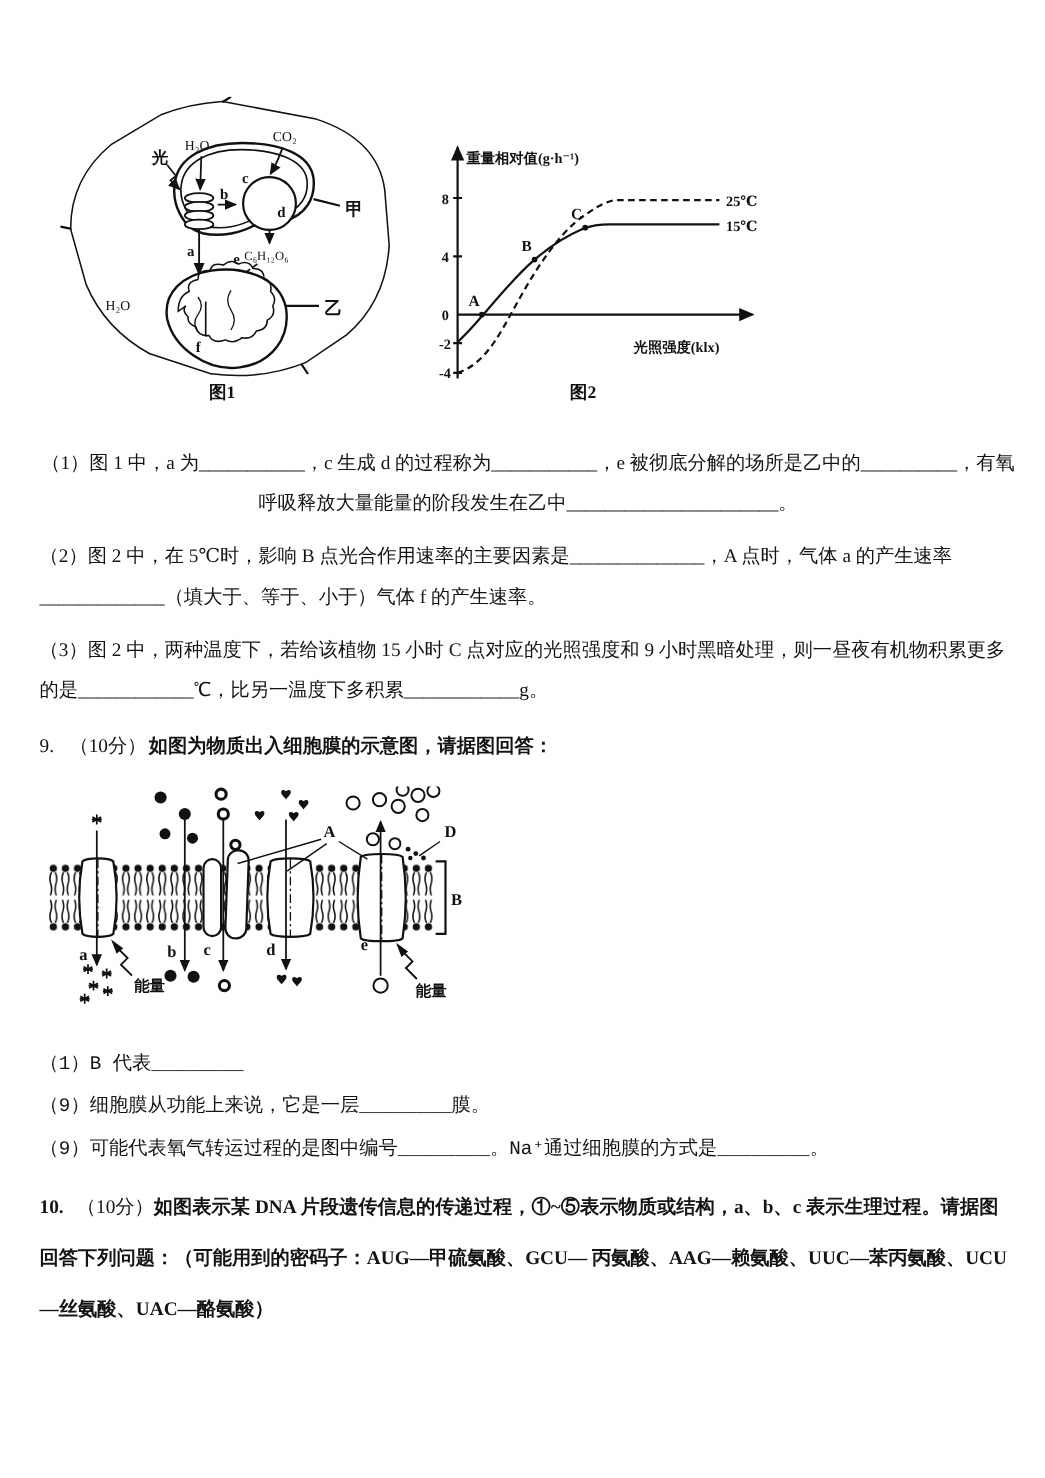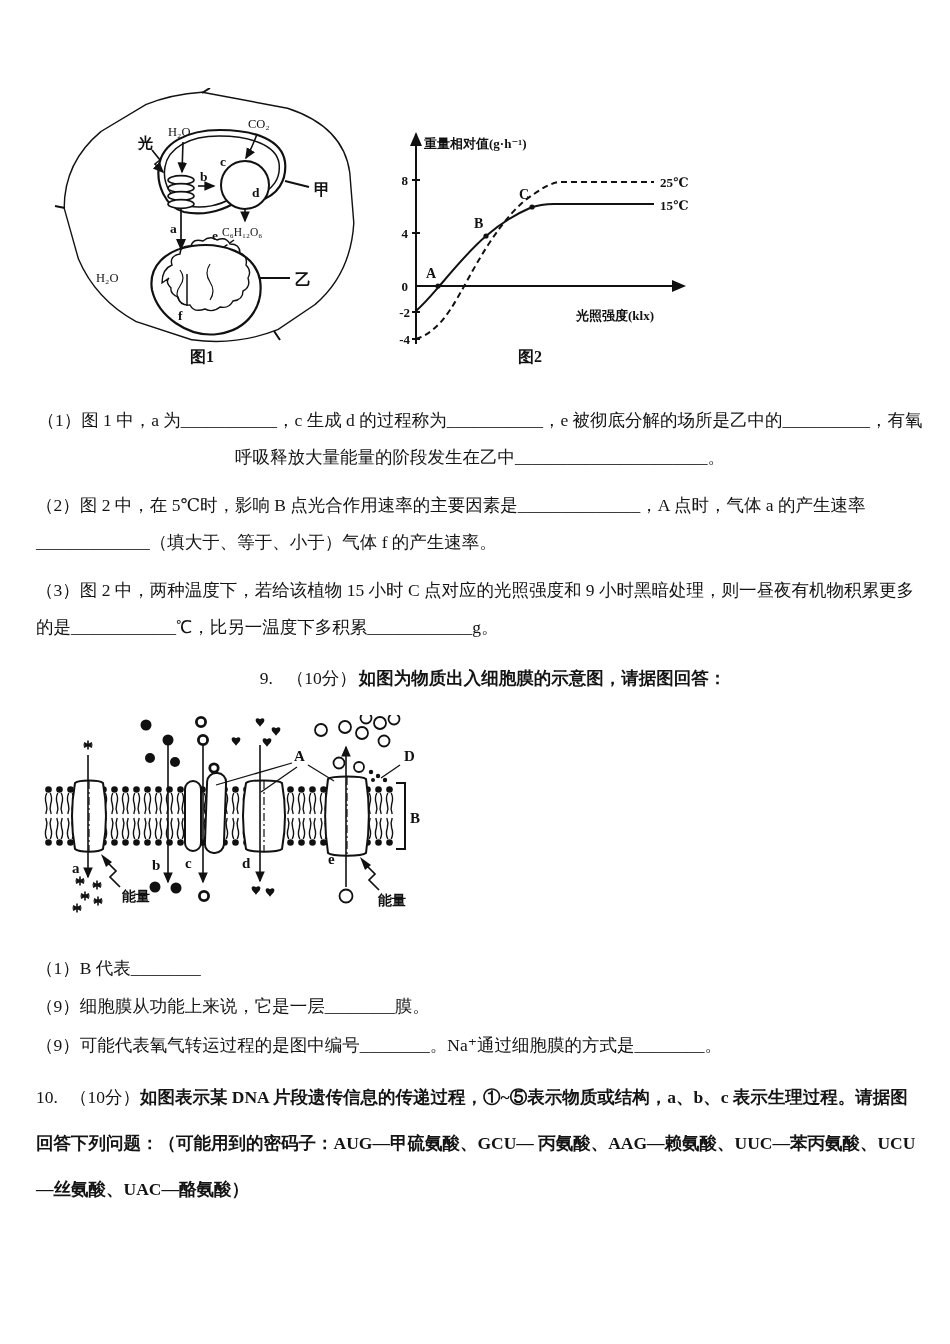--- a/index.html
+++ b/index.html
@@ -10,24 +10,24 @@
   .fig2{position:absolute;left:398px;top:38px;}
   .q{font-size:17.5px;line-height:37px;margin:0 26px 0 36px;}
   .q8-1{margin-top:22px;text-align:center;}
   .q8-2{margin-top:11px;}
   .q8-3{margin-top:11px;font-family:Liberation Serif, serif;}
   .qstem{margin-top:14px;font-size:17.5px;line-height:37px;}
   .qstem .num{font-weight:normal;margin-right:14px;}
   .qstem .score{font-weight:normal;margin-right:2px;}
   .qstem .bold{font-weight:bold;}
   .memfig{position:relative;height:228px;margin-left:28px;margin-top:2px;}
-  .q9parts{margin-top:6px;}
+  .q9parts{margin-top:6px;font-family:Liberation Mono, monospace;}
   .q9parts p{font-size:17.5px;line-height:38.5px;margin:0 26px 0 36px;}
   .q10{margin:10px 30px 0 36px;font-size:17.5px;line-height:46px;}
-  .q10 .num{font-weight:normal;margin-right:12px;}
+  .q10 .num{font-weight:bold;margin-right:12px;}
   .q10 .bold{font-weight:bold;}
   svg text{font-family:"Liberation Serif","DejaVu Serif",serif;fill:#111;}
   .lblB{font-weight:bold;}
 </style>
 </head>
 <body>
 
 <div class="page">
 
   <div class="figs">
@@ -122,21 +122,21 @@
       <text x="26" y="22" font-size="13" font-weight="bold">重量相对值(g·h⁻¹)</text>
       <text x="178" y="194" font-size="13" font-weight="bold">光照强度(klx)</text>
       <text x="132" y="236" font-size="16" font-weight="bold" text-anchor="middle">图2</text>
     </svg>
   </div>
 
   <p class="q q8-1">（1）图 1 中，a 为___________，c 生成 d 的过程称为___________，e 被彻底分解的场所是乙中的__________，有氧呼吸释放大量能量的阶段发生在乙中______________________。</p>
   <p class="q q8-2">（2）图 2 中，在 5℃时，影响 B 点光合作用速率的主要因素是______________，A 点时，气体 a 的产生速率_____________（填大于、等于、小于）气体 f 的产生速率。</p>
   <p class="q q8-3">（3）图 2 中，两种温度下，若给该植物 15 小时 C 点对应的光照强度和 9 小时黑暗处理，则一昼夜有机物积累更多的是____________℃，比另一温度下多积累____________g。</p>
 
-  <p class="qstem" style="margin-left:36px;text-align:center;">
+  <p class="qstem" style="margin-left:36px;">
     <span class="num">9.</span><span class="score">（10分）</span><span class="bold">如图为物质出入细胞膜的示意图，请据图回答：</span>
   </p>
 
   <div class="memfig">
     <svg width="420" height="228" viewBox="0 0 420 228">
       <defs>
         <marker id="m3" markerWidth="9" markerHeight="9" refX="6" refY="3" orient="auto">
           <path d="M0,0 L7,3 L0,6 Z" fill="#111"></path>
         </marker>
         <pattern id="lipT" width="11" height="31" x="15" y="70" patternUnits="userSpaceOnUse">

